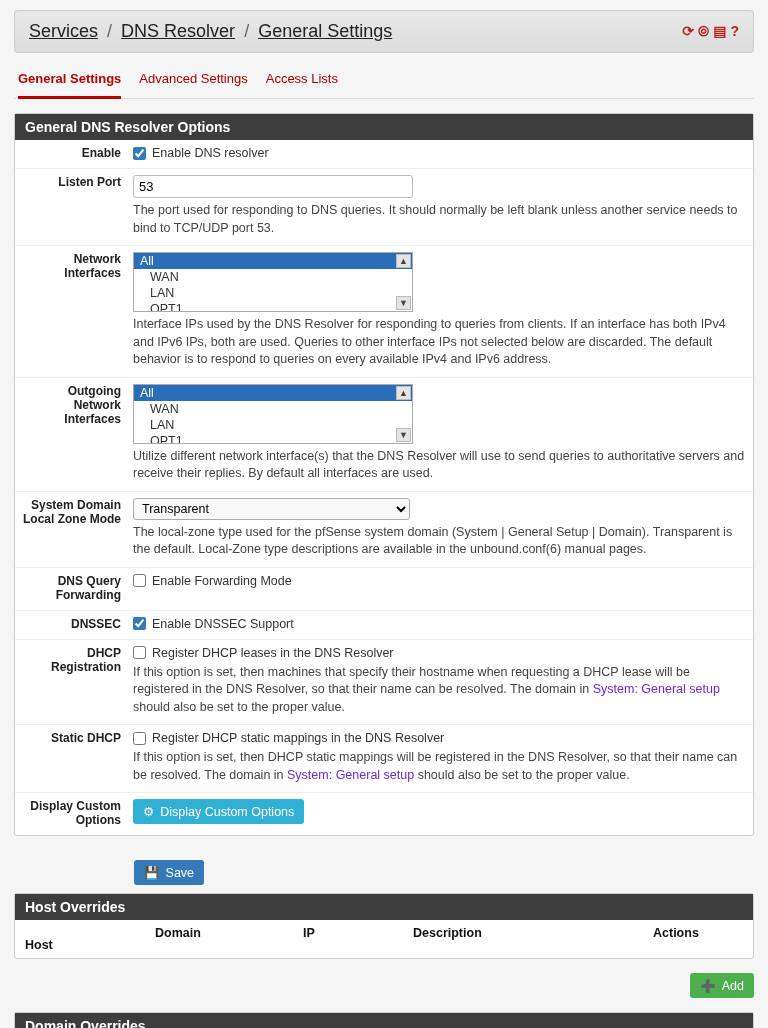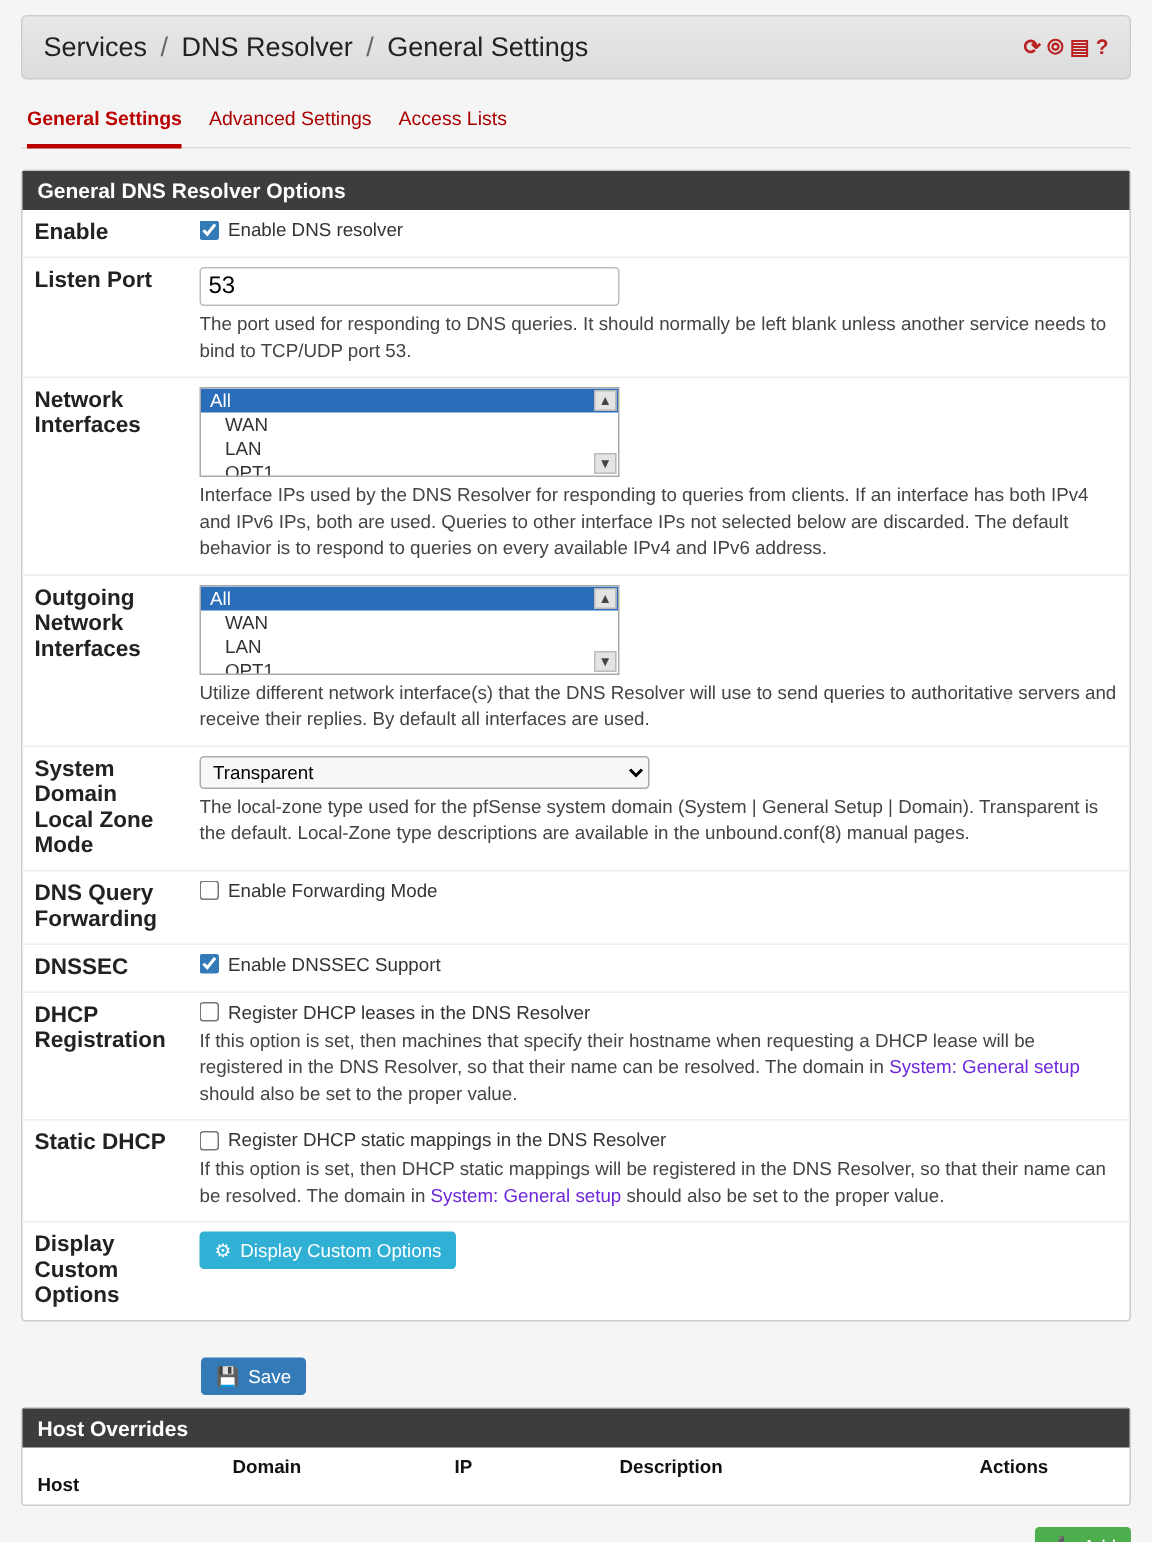--- a/index.html
+++ b/index.html
@@ -1,42 +1,42 @@
 <!DOCTYPE html>
 <html><head>
 <meta charset="utf-8">
 <style>
   * { box-sizing: border-box; margin: 0; padding: 0; }
   body { font-family: -apple-system, "Segoe UI", Arial, sans-serif; font-size: 13px; background: #f5f5f5; color: #333; width: 768px; }
   .page { padding: 10px 14px; }
   .header-bar { background: linear-gradient(#e8e8e8,#dcdcdc); border: 1px solid #ccc; border-radius: 4px; padding: 10px 14px; display: flex; justify-content: space-between; align-items: center; margin-bottom: 12px; }
   .breadcrumb { font-size: 18px; font-weight: 500; }
   .breadcrumb .sep { padding: 0 4px; color: #666;}
-  .breadcrumb .crumb { color: #222; }
+  .breadcrumb .crumb { color: #222; text-decoration: underline; }
   .header-icons { display: flex; gap: 4px; }
   .header-icons span { color: #b22; font-size: 14px; cursor: pointer; font-weight: bold; }
   .tabs { display: flex; gap: 18px; border-bottom: 1px solid #ddd; margin-bottom: 14px; padding-left: 4px;}
   .tab { padding: 6px 0 10px; color: #a00; font-size: 13px; cursor: pointer; font-weight: 500;}
   .tab.active { border-bottom: 3px solid #b00; margin-bottom: -1px; color: #b00; font-weight: 700;}
   .panel { border: 1px solid #ccc; border-radius: 3px; margin-bottom: 14px; background: #fff; }
   .panel-head { background: #3d3d3d; color: #fff; padding: 5px 10px; font-size: 14px; font-weight: 600; }
   .form-row { display: flex; border-bottom: 1px solid #eee; padding: 6px 8px 8px; }
   .form-row:last-child { border-bottom:none;}
-  .form-label { width: 110px; padding-right: 12px; font-weight: 700; font-size: 15px; color:#222;}
+  .form-label { width: 110px; text-align: right; padding-right: 12px; font-weight: 700; font-size: 12px; color:#222;}
   .form-body { flex: 1; font-size: 12.5px; color:#333;}
   .checkbox-line { display:flex; align-items:center; gap:6px;}
   .checkbox-line input { accent-color: #337ab7; }
   .help-text { color: #444; font-size: 12.5px; margin-top: 4px; line-height: 1.4;}
   .help-text a { color: #6d28d9; text-decoration: none; }
-  .numinput { width: 280px; padding: 3px 5px; border:1px solid #bbb; border-radius:3px; font-size:16px;}
+  .numinput { width: 280px; padding: 3px 5px; border:1px solid #bbb; border-radius:3px; font-size:13px;}
   .multiselect { position:relative; width: 280px; height: 60px; border:1px solid #aaa; border-radius:0; font-size:12.5px; background:#fff; overflow:hidden;}
   .multiselect .opt { padding: 1px 6px; line-height:14px;}
   .multiselect .opt.selected { background: #2a6db8; color:#fff;}
   .multiselect .scroll-btn { position:absolute; right:1px; width:15px; height:14px; background:#e4e4e4; border:1px solid #bbb; font-size:9px; text-align:center; line-height:12px; color:#444;}
-  .selectbox { width: 300px; padding: 2px 4px; border:1px solid #aaa; border-radius:3px; font-size:12.5px; background:#f8f8f8;}
+  .selectbox { width: 277px; padding: 2px 4px; border:1px solid #aaa; border-radius:3px; font-size:12.5px; background:#f8f8f8;}
   .btn { display:inline-flex; align-items:center; gap:6px; padding: 5px 10px; border:none; border-radius:3px; font-size:12.5px; cursor:pointer; color:#fff;}
   .btn-info { background:#31b0d5;}
   .btn-primary { background:#337ab7;}
   .btn-success { background:#4cae4c;}
   .table-head { display:flex; padding: 6px 10px; font-weight:700; font-size:12.5px; color:#111;}
   .col-host { width: 130px; margin-top: 12px;}
   .col-domain { width: 148px;}
   .col-ip { width: 110px;}
   .col-desc { flex:1;}
   .col-actions { width:90px; text-align:left;}
@@ -119,21 +119,21 @@
         <div class="help-text">Utilize different network interface(s) that the DNS Resolver will use to send queries to authoritative servers and receive their replies. By default all interfaces are used.</div>
       </div>
     </div>
 
     <div class="form-row">
       <div class="form-label">System Domain Local Zone Mode</div>
       <div class="form-body">
         <select class="selectbox">
           <option>Transparent</option>
         </select>
-        <div class="help-text">The local-zone type used for the pfSense system domain (System | General Setup | Domain). Transparent is the default. Local-Zone type descriptions are available in the unbound.conf(8) manual pages.</div>
+        <div class="help-text">The local-zone type used for the pfSense system domain (System | General Setup | Domain). Transparent is the default. Local-Zone type descriptions are available in the unbound.conf(6) manual pages.</div>
       </div>
     </div>
 
     <div class="form-row">
       <div class="form-label">DNS Query Forwarding</div>
       <div class="form-body">
         <label class="checkbox-line">
           <input type="checkbox" style="">
           <span>Enable Forwarding Mode</span>
         </label>

